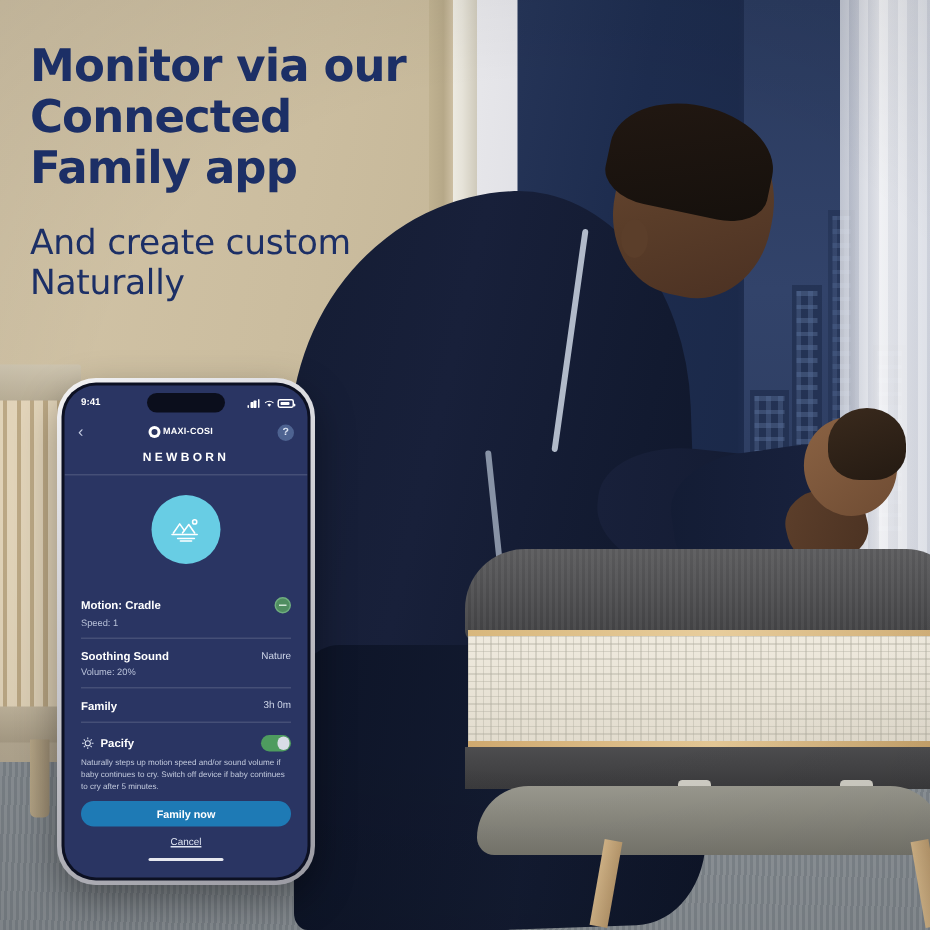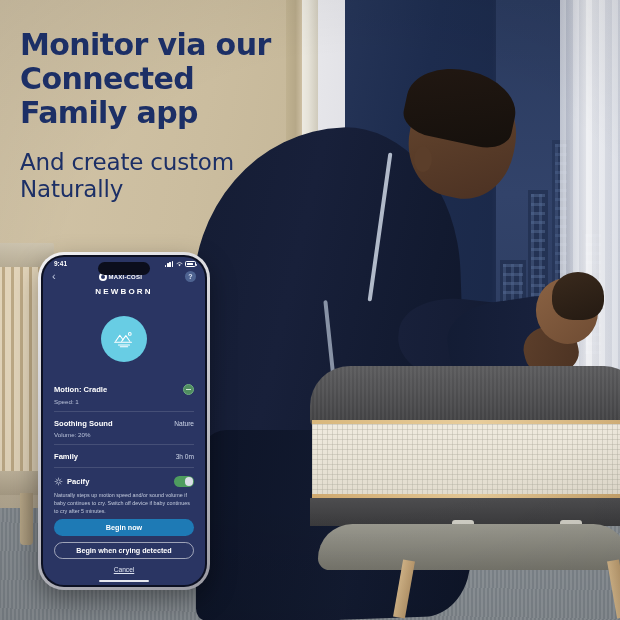--- a/index.html
+++ b/index.html
@@ -525,21 +525,20 @@
           </div>
           <div class="toggle">
                 <i></i>
               </div>
         </div>
         <div class="pacify-desc">Naturally steps up motion speed and/or sound volume if baby continues to cry. Switch off device if baby continues to cry after 5 minutes.</div>
       </div>
     </div>
 
     <div class="actions">
-      <div class="btn btn-primary">Begin now</div>
-      <div class="btn btn-ghost">Begin when crying detected</div>
+      <div class="btn btn-primary">Family now</div>
       <div class="btn-link">Cancel</div>
       <div class="home-ind"></div>
     </div>
 
   </div>
  </div>
 </div>
 
 </body></html>

